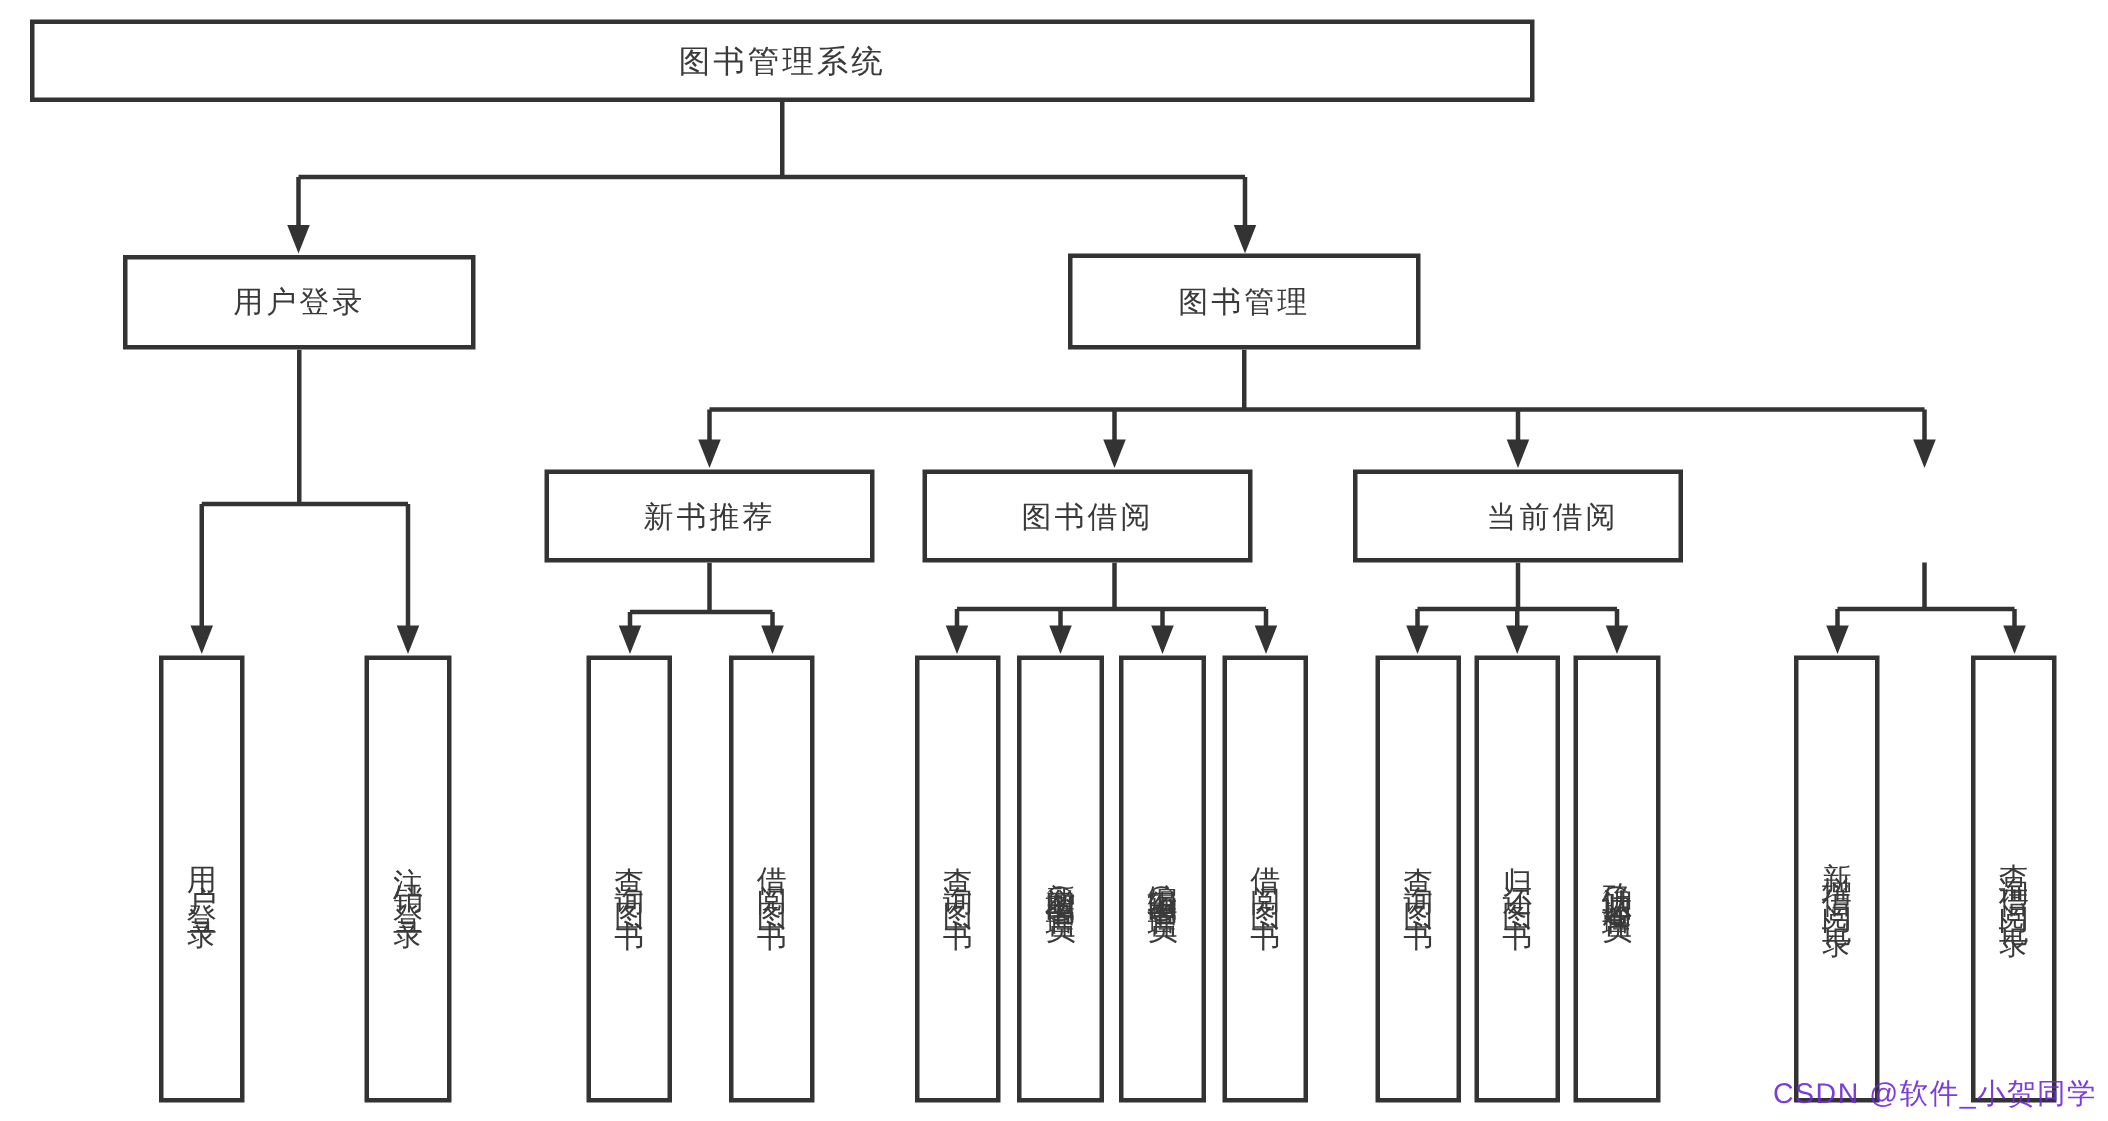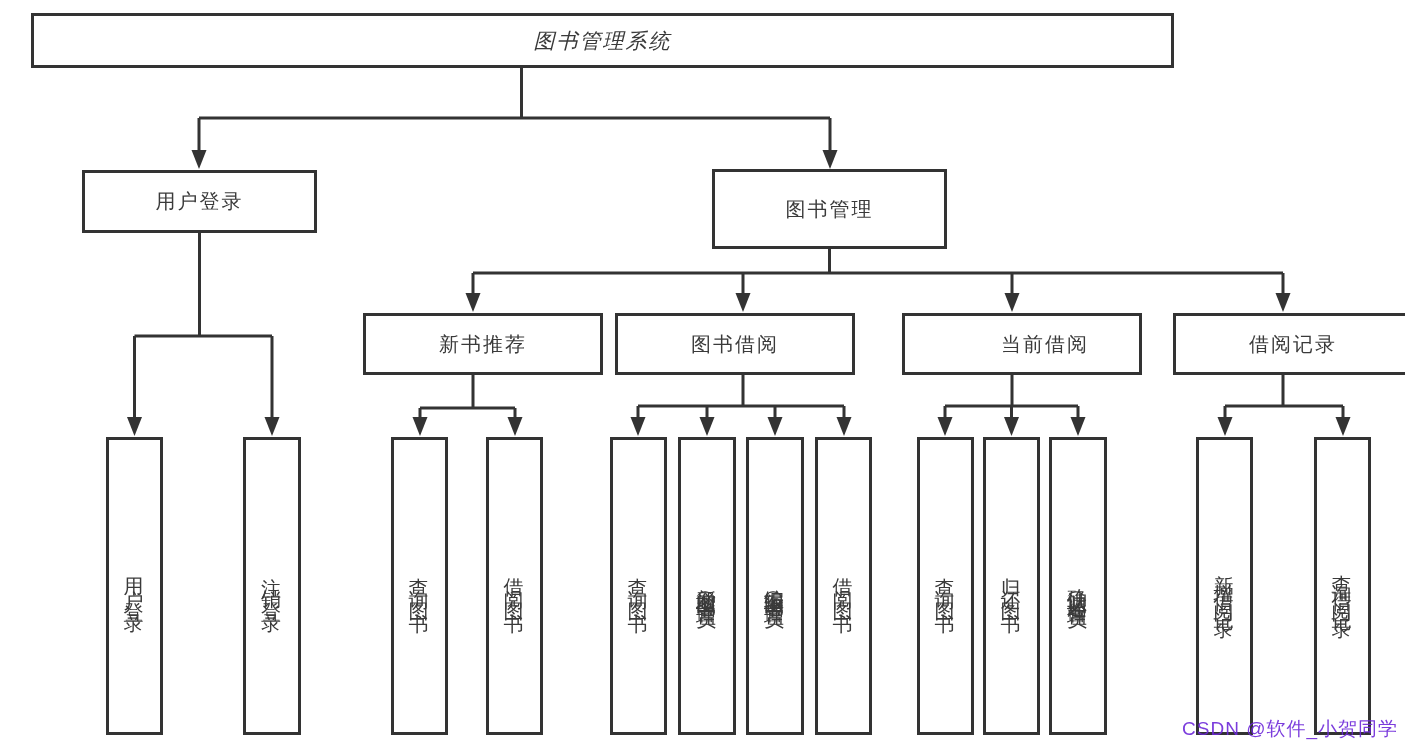--- a/index.html
+++ b/index.html
@@ -11,24 +11,24 @@
   #connectors{position:absolute;left:0;top:0;z-index:0;}
   .hbox,.vbox{
     position:absolute;border:3px solid #333333;background:#ffffff;z-index:1;
     display:flex;align-items:center;justify-content:center;
     color:#3a3a3a;
   }
   .hbox{font-size:20px;letter-spacing:2px;white-space:nowrap;}
   .vbox{writing-mode:vertical-rl;font-size:20px;width:57px;top:437px;height:298px;}
   .vbox span{white-space:nowrap;}
   
-  #n-root{left:31px;top:13px;width:1143px;height:55px;font-size:21px;font-style:italic;}
+  #n-root{left:20px;top:13px;width:1003px;height:55px;font-size:21px;}
   #n-userlogin{left:82px;top:170px;width:235px;height:63px;}
-  #n-bookmgmt{left:712px;top:169px;width:235px;height:80px;}
-  .l3{top:313px;height:62px;width:240px;}
+  #n-bookmgmt{left:712px;top:169px;width:235px;height:64px;}
+  .l3{top:313px;height:62px;width:220px;}
   #n-newbook{left:363px;}
   #n-borrowmod{left:615px;}
   #n-currentborrow{left:902px;padding-left:46px;}
   #n-records{left:1173px;}
   #v-login{left:106px;}
   #v-logout{left:243px;width:58px;}
   #v-query1{left:391px;}
   #v-borrow1{left:486px;}
   #v-query2{left:610px;}
   #v-addbook{left:678px;width:58px;}
@@ -95,23 +95,20 @@
 
   <div id="n-newbook" class="hbox l3">
     <span>新书推荐</span>
   </div>
   <div id="n-borrowmod" class="hbox l3">
     <span>图书借阅</span>
   </div>
   <div id="n-currentborrow" class="hbox l3">
     <span>当前借阅</span>
   </div>
-  <div id="n-records" class="hbox l3">
-    <span>借阅记录</span>
-  </div>
 
   <div id="v-login" class="vbox">
     <span class="vlabel" style="letter-spacing: 12px;">用户登录</span>
   </div>
   <div id="v-logout" class="vbox">
     <span class="vlabel" style="letter-spacing: 12px;">注销登录</span>
   </div>
 
   <div id="v-query1" class="vbox">
     <span class="vlabel" style="letter-spacing: 12px;">查询图书</span>

